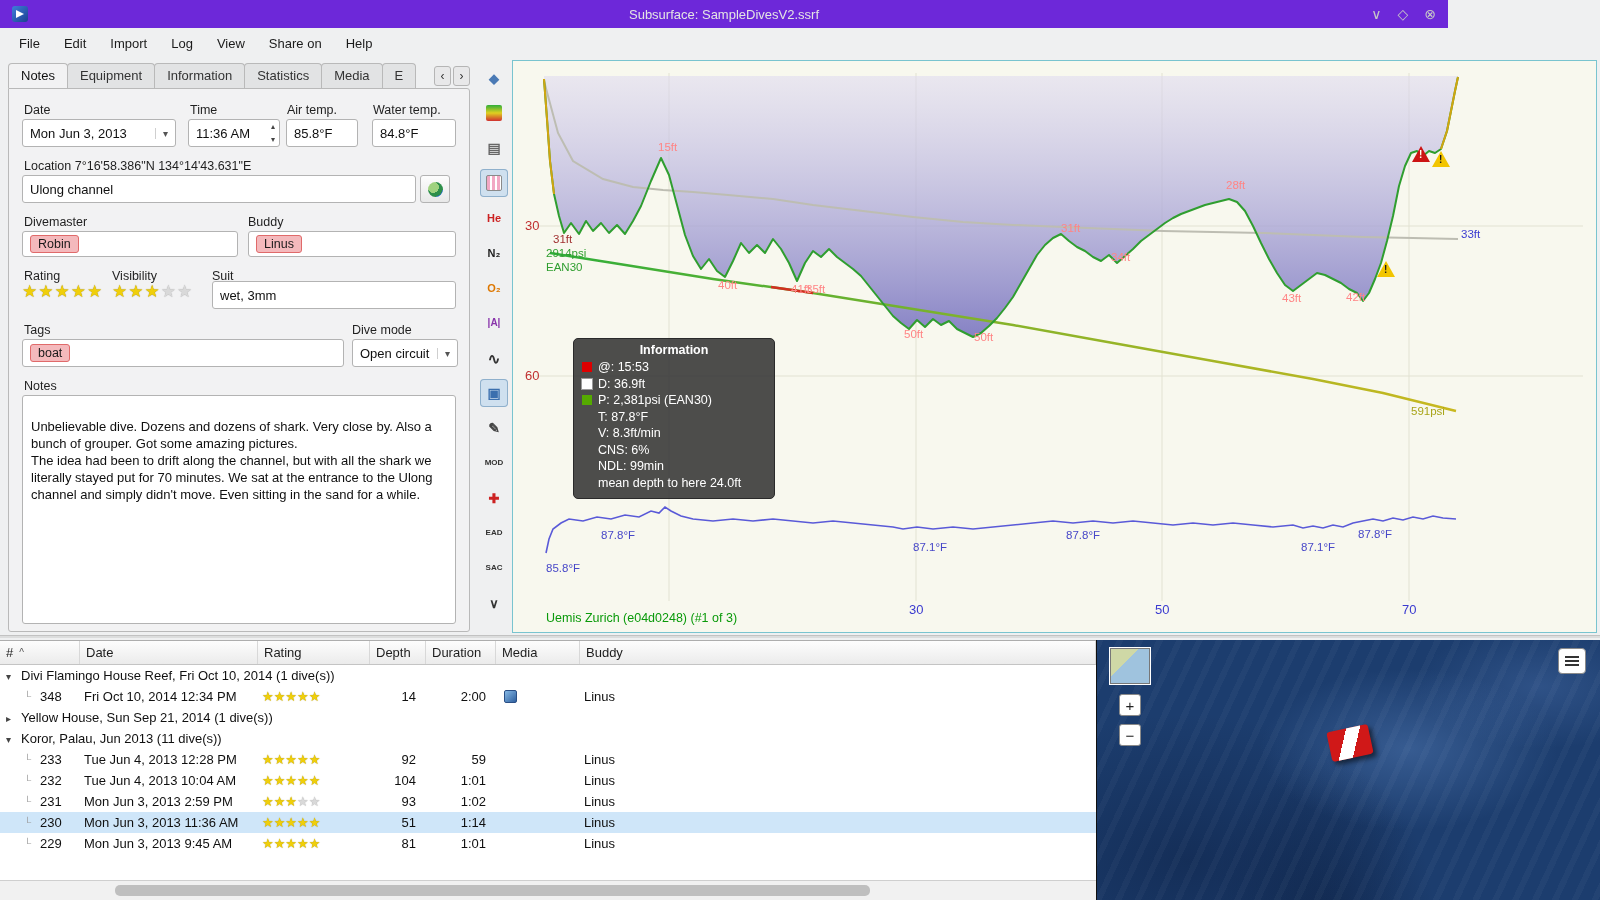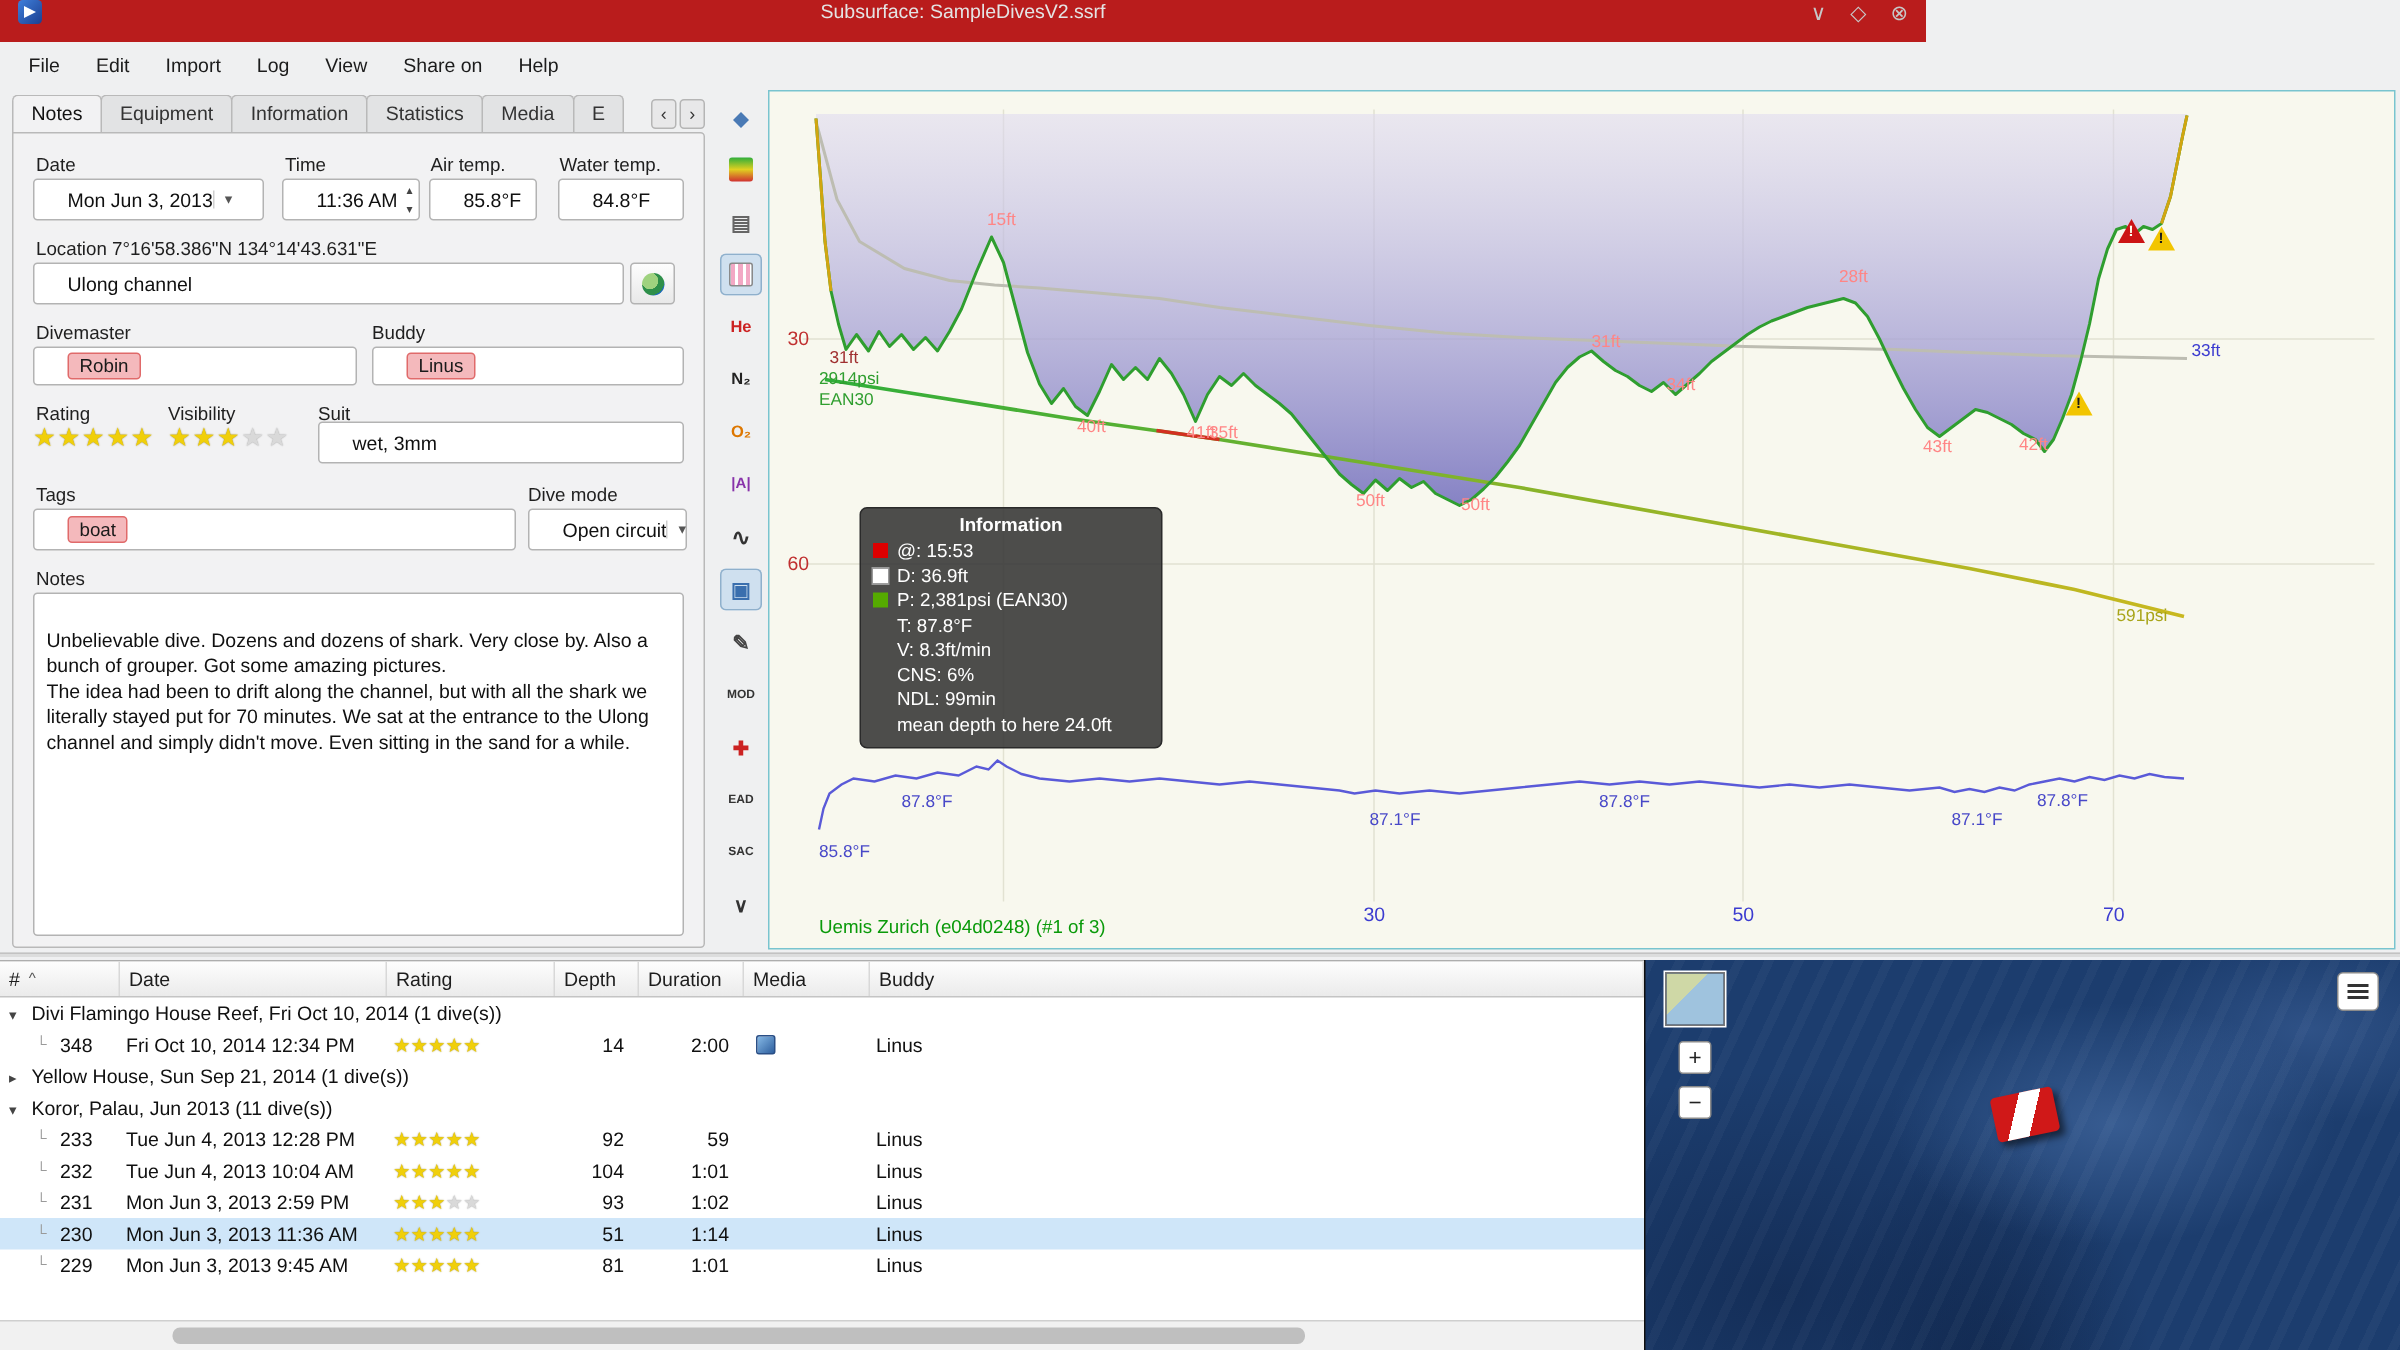--- a/index.html
+++ b/index.html
@@ -1,40 +1,40 @@
 <!DOCTYPE html>
 <html><head>
 <meta charset="utf-8">
 <style>
   *{box-sizing:border-box;margin:0;padding:0}
   html,body{width:1600px;height:900px;overflow:hidden}
   body{position:relative;font-family:"Liberation Sans",sans-serif;font-size:13px;color:#1b1b1b;background:#eff0f1}
 
   
-  .titlebar{position:absolute;left:0;top:0;width:1284px;height:28px;background:#b91c1c;color:#d8d8d8;display:flex;padding:0 12px}
+  .titlebar{position:absolute;left:0;top:0;width:1448px;height:28px;background:#6d28d9;color:#d8d8d8;display:flex;align-items:center;padding:0 12px}
   .app-icon{width:16px;height:16px;border-radius:3px;background:linear-gradient(135deg,#3f7fdb,#1c3f90);position:relative;z-index:2}
   .app-icon::after{content:"";position:absolute;left:4px;top:4px;width:8px;height:8px;background:#fff;clip-path:polygon(0 0,100% 50%,0 100%)}
   .title-text{position:absolute;left:0;right:0;text-align:center;font-size:13px;color:#e4e4e4}
   .win-controls{margin-left:auto;display:flex;gap:16px;font-size:14px;color:#c7c7c7;z-index:2}
   .win-controls span{cursor:default}
 
   
   .menubar{position:absolute;left:0;top:28px;width:1600px;height:30px;display:flex;align-items:center;padding:0 8px;gap:2px;background:#eff0f1}
   .menu-item{padding:4px 11px;border-radius:3px}
 
   
   .left-panel{position:absolute;left:8px;top:62px;width:462px;height:570px}
   .tabbar{position:absolute;left:0;top:0;right:0;height:26px;display:flex;align-items:flex-end}
   .tab{padding:4px 12px 5px;background:#e2e3e4;border:1px solid #b9b9b9;border-bottom:none;border-radius:4px 4px 0 0;margin-right:-1px;color:#333;white-space:nowrap}
   .tab.active{background:#f2f2f3;position:relative;z-index:3;color:#111}
   .tab-scroll{margin-left:auto;display:flex;gap:2px;padding-bottom:2px}
   .tsbtn{width:17px;height:20px;border:1px solid #b5b5b5;background:#e8e8e9;border-radius:3px;font-size:12px;color:#333;line-height:1}
   .panel-body{position:absolute;left:0;top:26px;right:0;bottom:0;background:#f2f2f3;border:1px solid #b9b9b9;border-radius:0 3px 3px 3px;z-index:1}
   .fld-label{position:absolute;font-size:12.5px;color:#1f1f1f;z-index:2;white-space:nowrap}
-  .inp{position:absolute;background:#fff;border:1px solid #b3b3b3;border-radius:3px;height:28px;padding:0 22px;display:flex;align-items:center;z-index:2;color:#101010;white-space:nowrap}
+  .inp{position:absolute;background:#fff;border:1px solid #b3b3b3;border-radius:3px;height:28px;padding:0 7px;display:flex;align-items:center;z-index:2;color:#101010;white-space:nowrap}
   .combo::after{content:"▾";margin-left:auto;padding-left:7px;border-left:1px solid #cfcfcf;color:#555;font-size:10px}
   .spin{padding-right:18px}
   .spin::before{content:"▴";position:absolute;right:4px;top:2px;font-size:8px;color:#444}
   .spin::after{content:"▾";position:absolute;right:4px;bottom:2px;font-size:8px;color:#444}
   .chip{background:#f4b9bc;border:1px solid #e06a6a;border-radius:3px;padding:1px 7px;font-size:12.5px;color:#1a1a1a}
   .globe-btn{position:absolute;width:30px;height:28px;background:linear-gradient(#fdfdfd,#e8e8e8);border:1px solid #b3b3b3;border-radius:3px;z-index:2;display:flex;align-items:center;justify-content:center}
   .globe-ico{width:15px;height:15px;border-radius:50%;background:radial-gradient(circle at 35% 35%,#9fd27f 0 40%,#2e8f4a 41% 70%,#1c6bb0 71%)}
   .stars{position:absolute;z-index:2;display:flex}
   .star{font-size:17px;color:#f0cf0a;text-shadow:0 0 1px #8a7400;margin-right:1px;line-height:1}
   .star.off{color:#d9d9d9;text-shadow:0 0 1px #9a9a9a}

